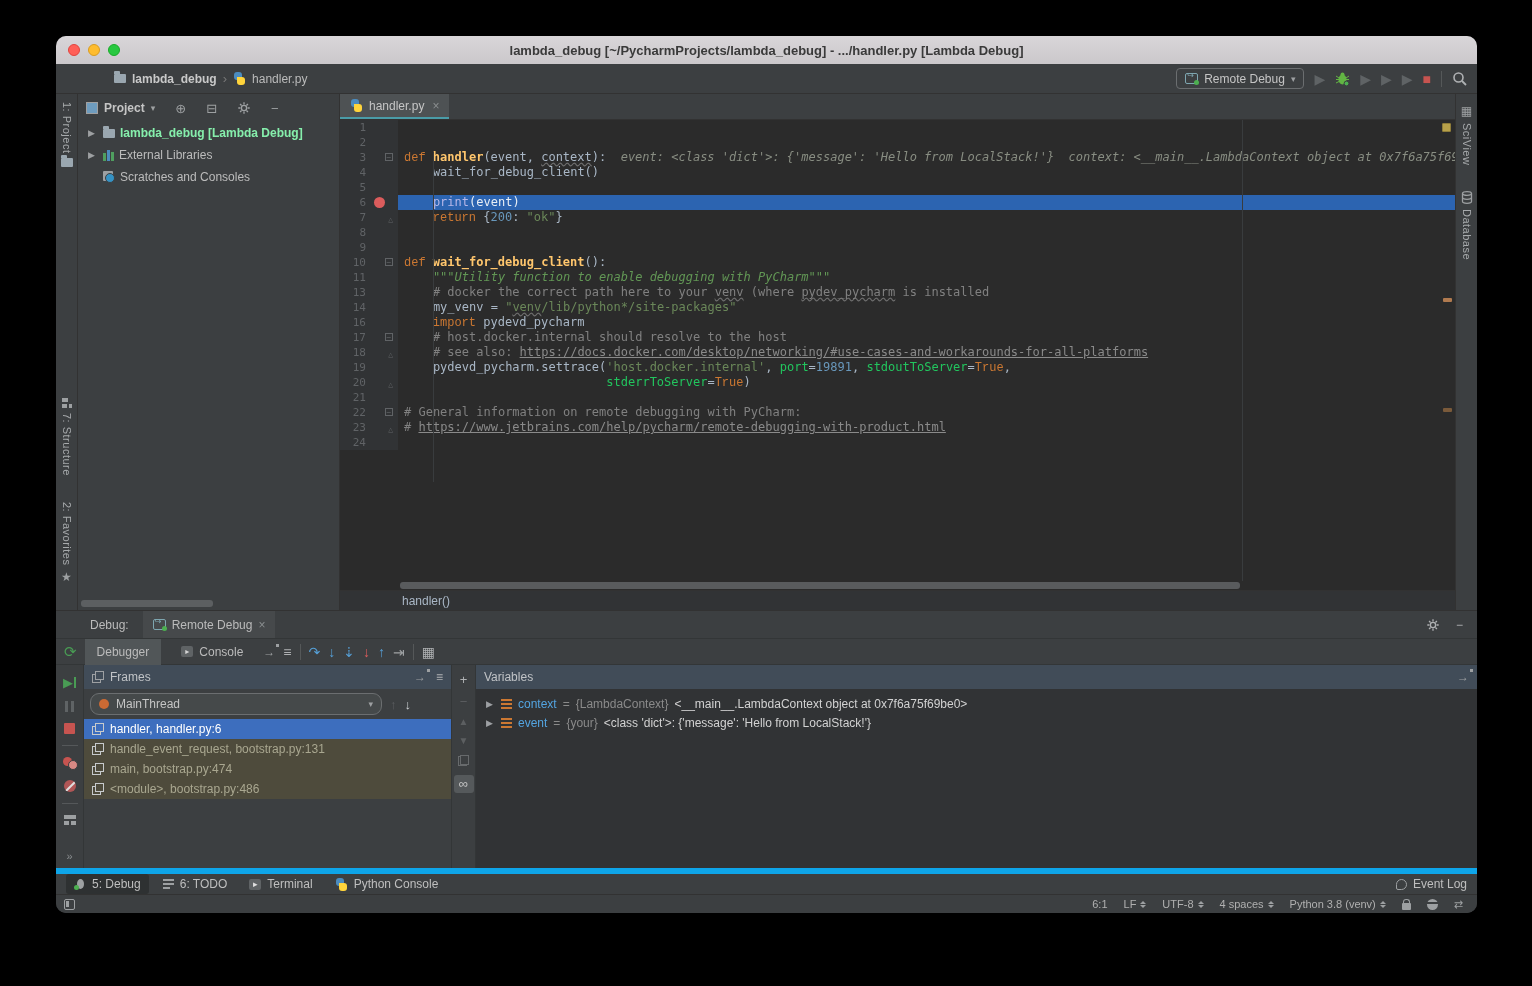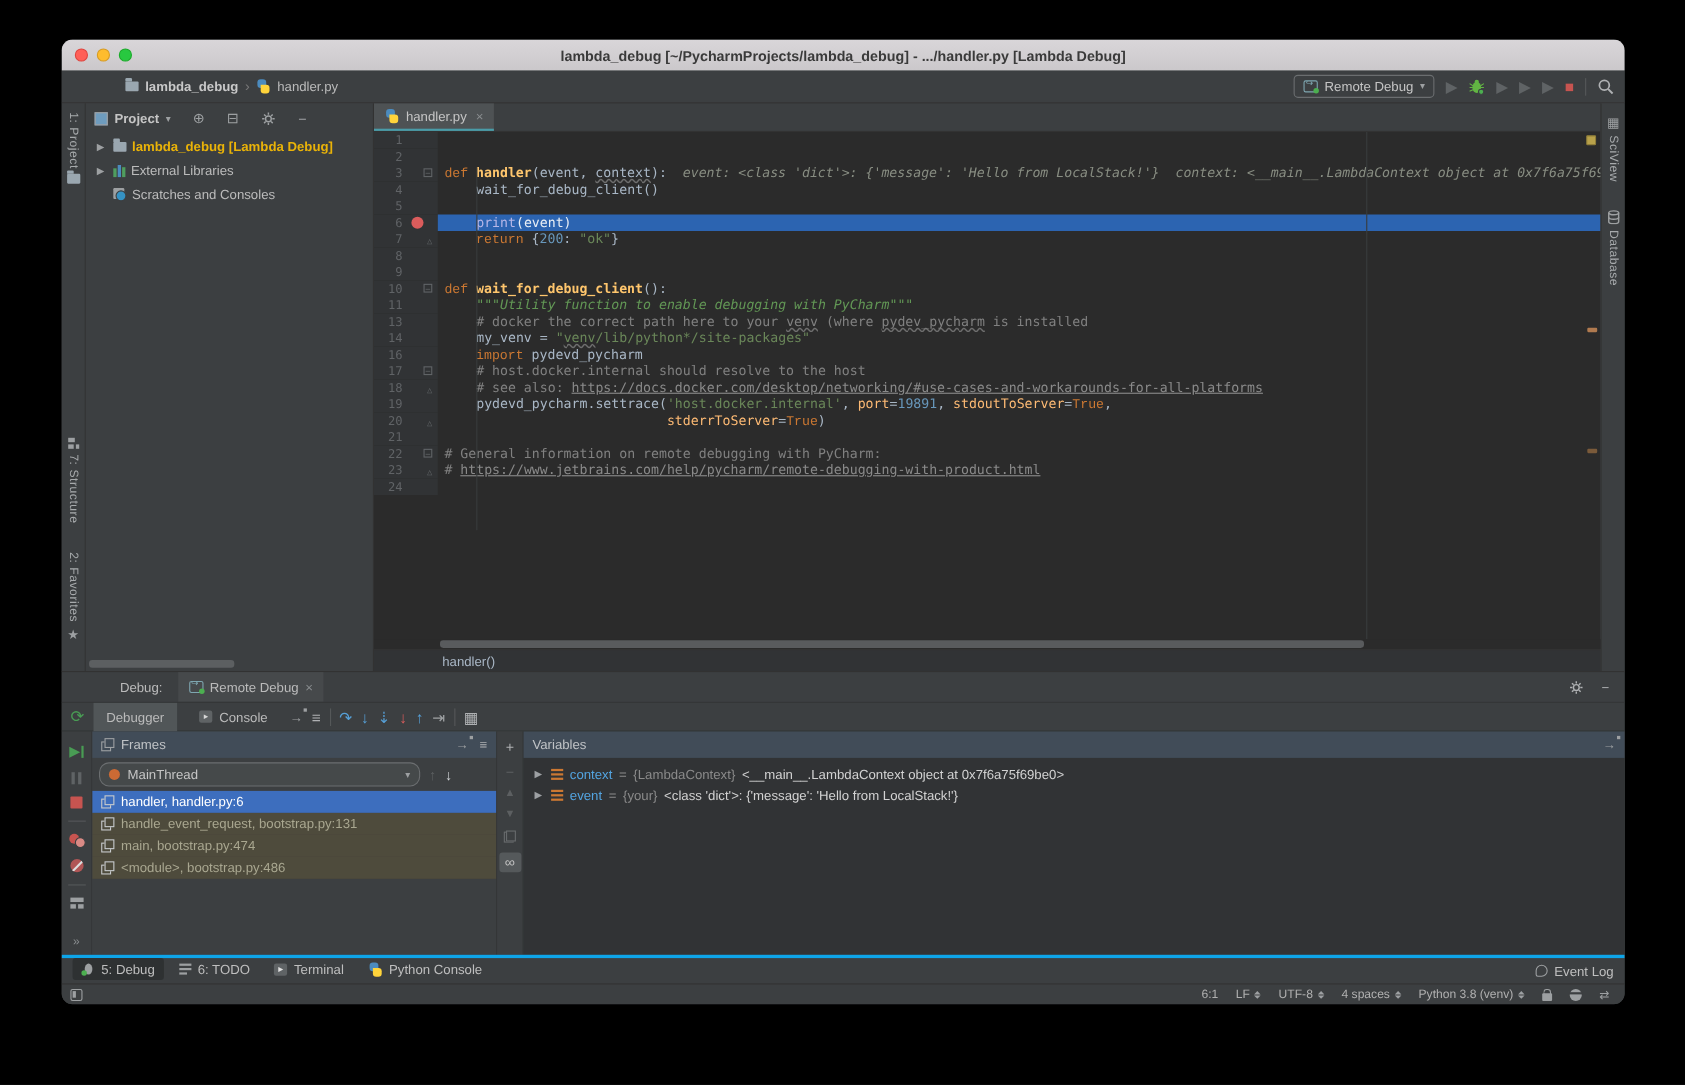--- a/index.html
+++ b/index.html
@@ -53,21 +53,21 @@
   .project { width:262px; flex:none; background:#3c3f41; border-right:1px solid #323232;
     display:flex; flex-direction:column; position:relative; }
   .pheader { height:28px; display:flex; align-items:center; padding:0 8px; color:#c5c5c5;
     font-size:12px; font-weight:bold; gap:6px; }
   .pheader .ico { margin-left:auto; }
   .pheader .hic { color:#9da0a2; font-size:13px; font-weight:normal; margin-left:14px; }
   .sq-proj { width:12px; height:12px; background:#6e9cbe; border:1px solid #a0a0a0; }
   .tree { font-size:12px; color:#bcbcbc; }
   .titem { height:22px; display:flex; align-items:center; gap:5px; padding-left:10px; }
   .titem .arr { color:#9da0a2; font-size:9px; width:10px; }
-  .titem.b span.lbl { font-weight:bold; color:#eab308; }
+  .titem.b span.lbl { font-weight:bold; color:#86efac; }
   .libbars { width:11px; height:11px; display:flex; gap:1px; align-items:flex-end; }
   .libbars i { width:3px; background:#559some; }
   .libbars i:nth-child(1){ height:8px; background:#4f9e5f;}
   .libbars i:nth-child(2){ height:11px; background:#4b8bbe;}
   .libbars i:nth-child(3){ height:9px; background:#4f9e5f;}
   .scratch { width:12px; height:12px; position:relative; }
   .scratch::before{ content:""; position:absolute; inset:0 2px 2px 0; background:#9da0a2; border-radius:1px;}
   .scratch::after{ content:""; position:absolute; right:0; bottom:0; width:8px; height:8px;
     border-radius:50%; background:#3592c4; border:1px solid #3c3f41; }
   .hthumb { position:absolute; bottom:3px; left:3px; width:132px; height:7px; border-radius:3px;
@@ -94,38 +94,38 @@
   .cl .mark { width:30px; position:relative; }
   .cl .code { flex:1; white-space:pre; color:#a9b7c6; padding-left:6px; }
   .cl.ex .code { background:#2c64b1; color:#e8eef5; }
   .bpdot { position:absolute; left:8px; top:2px; width:11px; height:11px; border-radius:50%;
     background:#db5c5c; }
   .foldf { position:absolute; right:3px; top:3px; width:8px; height:8px; border:1px solid #606366;
     font-size:8px; line-height:7px; text-align:center; color:#606366; }
   .folde { position:absolute; right:3px; top:2px; color:#606366; font-size:8px; }
   .kw { color:#cc7832;font-family:Liberation Mono, monospace; } .fn { color:#ffc66d; font-weight:bold; } .str { color:#6a8759; }
   .com { color:#808080; } .doc { color:#629755; font-style:italic; } .num2 { color:#6897bb; }
-  .bi { color:#8888c6; } .param { color:#fdba74; }
+  .bi { color:#8888c6; } .param { color:#22c55e; }
   .hint { color:#888d82; font-style:italic; }
   .link { color:#8a8a8a; text-decoration:underline; }
   .wv { text-decoration:underline wavy #6e6e6e; text-decoration-skip-ink:none; }
   .cl.ex .bi { color:#b7b7e8; }
   .stripe-mark { position:absolute; border-radius:1px; }
   .sm1 { right:4px; top:3px; width:9px; height:9px; background:#b8a14a; border:1px solid #8f7d39; }
   .sm2 { right:3px; top:178px; width:9px; height:4px; background:#b07a4f; }
   .sm3 { right:3px; top:288px; width:9px; height:4px; background:#7a5a3a; }
   .ehscroll { height:9px; flex:none; position:relative; background:#2b2b2b; }
   .ehscroll .thumb { position:absolute; left:60px; top:1px; width:840px; height:7px;
     border-radius:3px; background:#595b5d; }
   .ebread { height:20px; flex:none; background:#313335; border-top:1px solid #323232;
     color:#a9b7c6; font-size:12px; display:flex; align-items:center; padding-left:62px; }
   
   .debugwin { height:258px; flex:none; border-top:1px solid #323232; background:#3c3f41;
     display:flex; flex-direction:column; color:#bbbbbb; font-size:12px; }
-  .dhead { height:27px; flex:none; display:flex; align-items:center; padding-left:53px; gap:14px; }
+  .dhead { height:27px; flex:none; display:flex; align-items:center; padding-left:34px; gap:14px; }
   .dtab { height:27px; display:flex; align-items:center; gap:6px; padding:0 10px;
     background:#46494b; }
   .dhead .right { margin-left:auto; display:flex; gap:16px; align-items:center; padding-right:14px; }
   .rdico { width:13px; height:11px; border:1px solid #7ea6b0; border-radius:2px; position:relative; }
   .rdico::before { content:"↪"; position:absolute; left:1px; top:-3px; font-size:8px; color:#7ea6b0; }
   .rdico::after { content:""; position:absolute; right:-2px; bottom:-2px; width:5px; height:5px;
     border-radius:50%; background:#4caf50; }
   .dtoolbar { height:27px; flex:none; border-top:1px solid #333637; border-bottom:1px solid #333637;
     display:flex; align-items:center; padding-left:8px; gap:8px; }
   .dbtab { height:26px; display:flex; align-items:center; padding:0 12px; gap:6px; }
@@ -201,21 +201,21 @@
   .vrow .arr { color:#9da0a3; font-size:9px; width:9px; }
   .varico { width:11px; height:10px; background:
     linear-gradient(#cc7832,#cc7832) 0 0/11px 2px no-repeat,
     linear-gradient(#cc7832,#cc7832) 0 4px/11px 2px no-repeat,
     linear-gradient(#cc7832,#cc7832) 0 8px/11px 2px no-repeat; }
   .vname { color:#53a4e0; }
   .veq { color:#8a8a8a; }
   .vtype { color:#8a8a8a; }
   .vval { color:#d2d2d2; }
   
-  .toolbar-bottom { height:26px; flex:none; border-top:3px solid #0ea5e9; background:#3c3f41;
+  .toolbar-bottom { height:26px; flex:none; border-top:6px solid #0ea5e9; background:#3c3f41;
     display:flex; padding:0 10px; gap:6px; font-size:12px; color:#bfbfbf; }
   .twbtn { height:20px; display:flex; align-items:center; gap:6px; padding:0 8px; border-radius:3px; }
   .twbtn.active { background:#2e3132; }
   .bugico { width:12px; height:12px; position:relative; }
   .bugico::before { content:""; position:absolute; left:3px; top:1px; width:7px; height:10px;
     border-radius:50%; background:#9da0a2; }
   .bugico::after { content:""; position:absolute; left:0; bottom:0; width:5px; height:5px;
     border-radius:50%; background:#4caf50; }
   .todoico { width:11px; height:10px; background:
     linear-gradient(#9da0a2,#9da0a2) 0 0/11px 2px no-repeat,

